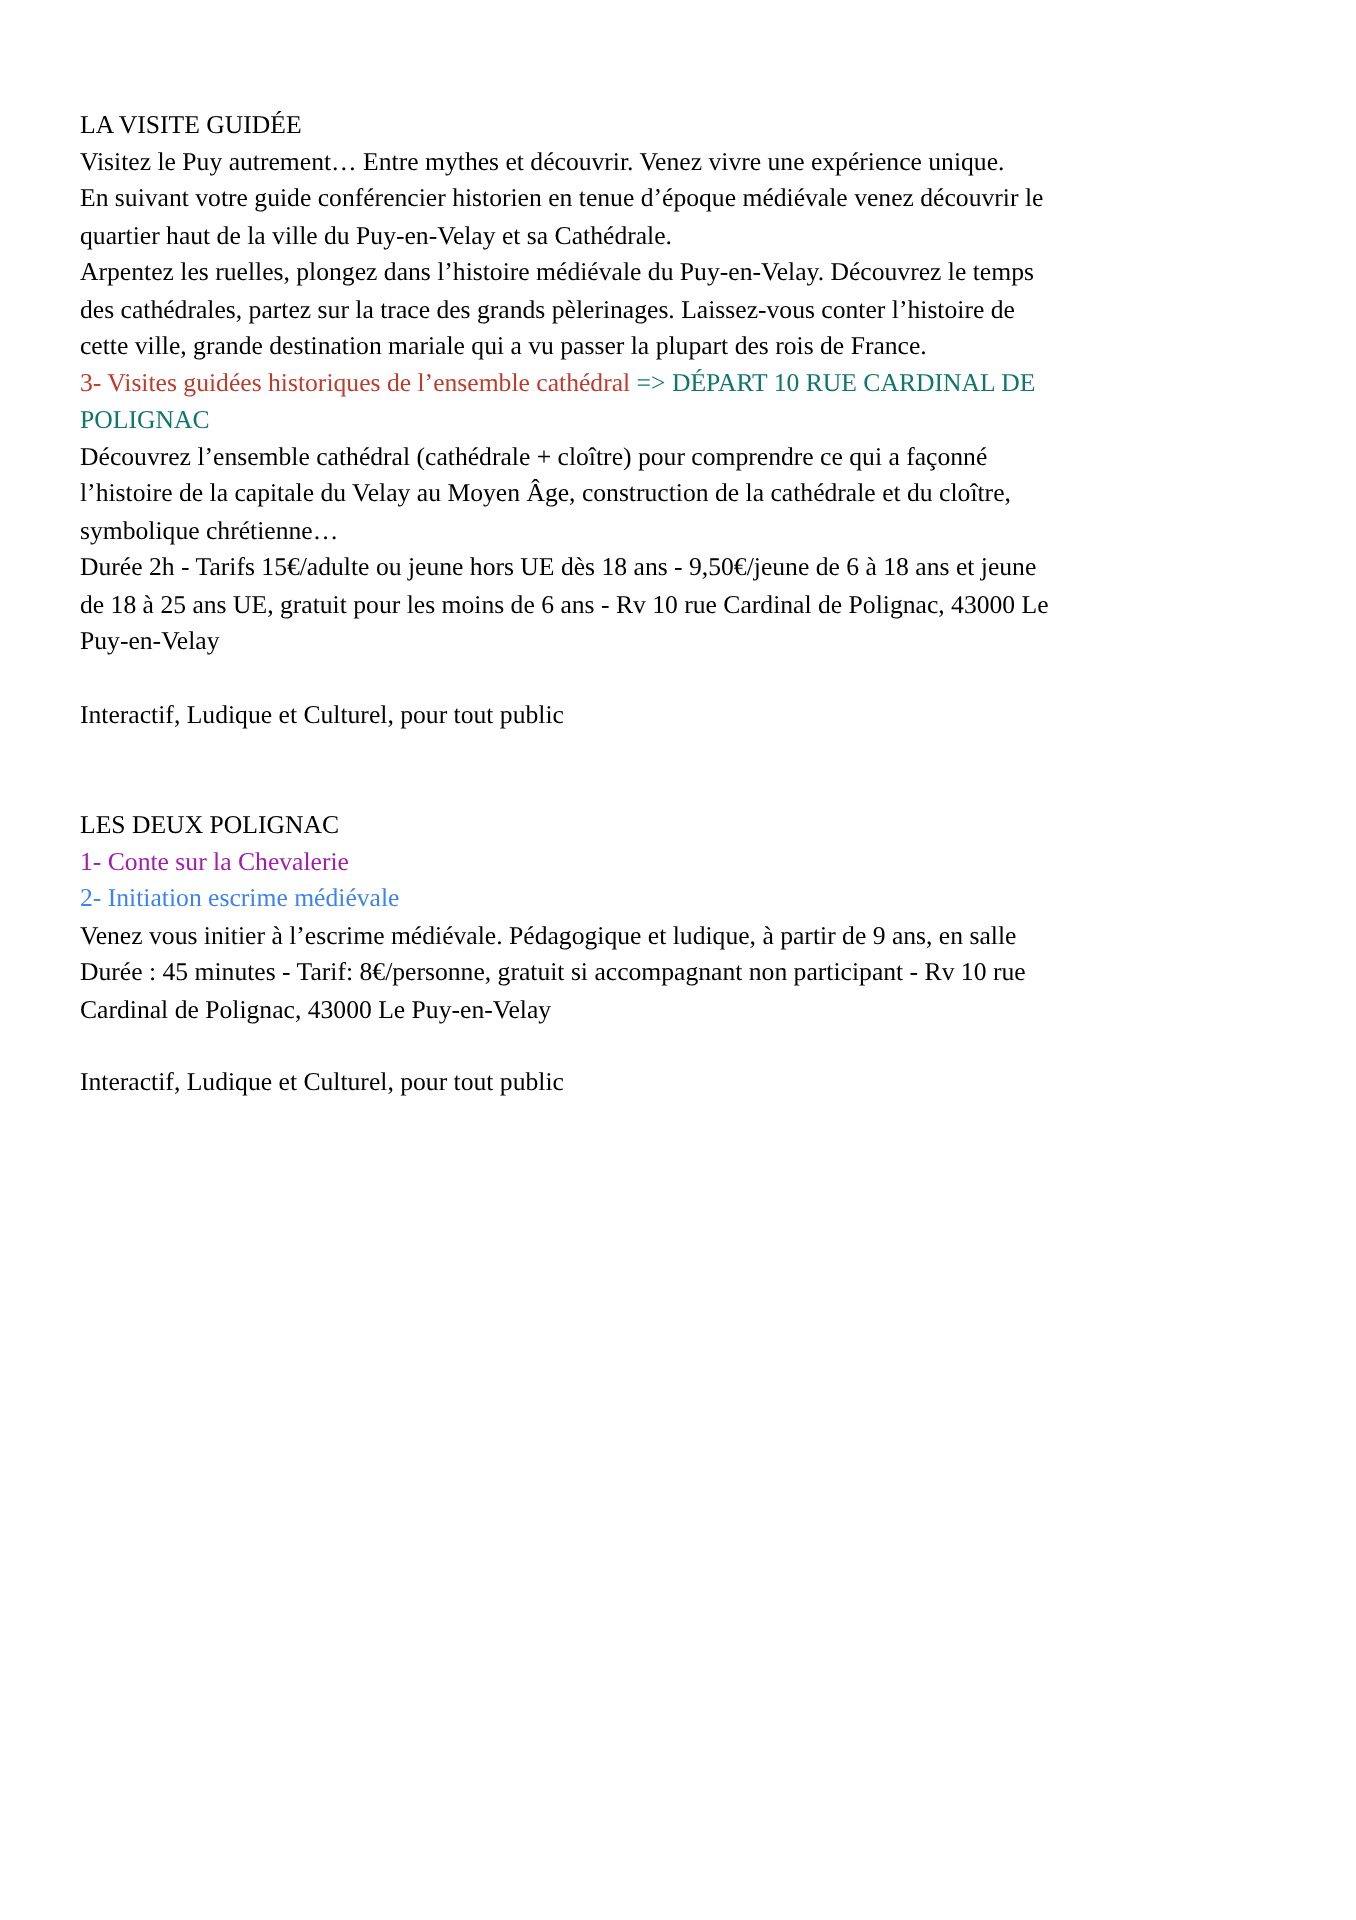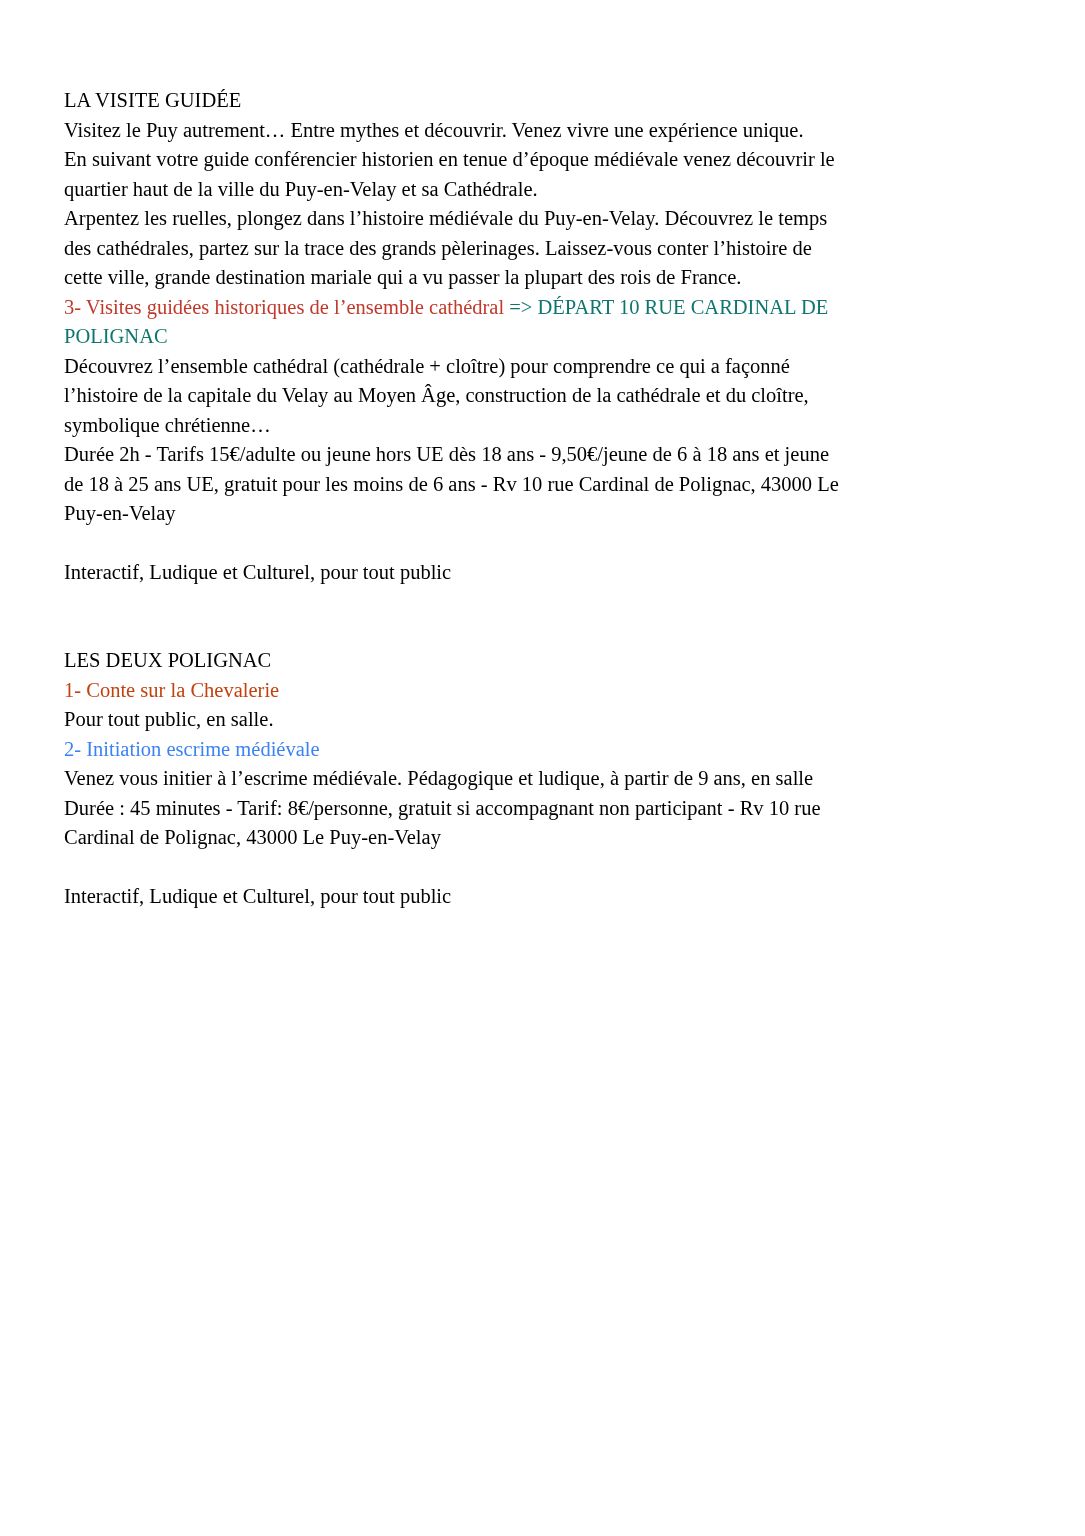--- a/index.html
+++ b/index.html
@@ -32,21 +32,21 @@
   .heading {
     margin: 0;
     font-weight: normal;
     font-size: 20.5px;
     line-height: 29.5px;
   }
   .red {
     color: #c0392b;
   }
   .blue {
-    color: #c2410c;
+    color: #a21caf;
   }
   .green {
     color: #3b82f6;
   }
   .black {
     color: #0f766e;
   }
   .spacer-sm {
     height: 29px;
   }
@@ -81,21 +81,20 @@
 
       <p class="para">Interactif, Ludique et Culturel, pour tout public</p>
     </section>
 
     <div class="spacer-lg"></div>
 
     <section>
       <h1 class="heading">LES DEUX POLIGNAC</h1>
 
       <p class="para blue">1- Conte sur la Chevalerie</p>
-      <p class="para">Pour tout public, en salle.</p>
 
       <p class="para green">2- Initiation escrime médiévale</p>
       <p class="para">Venez vous initier à l’escrime médiévale. Pédagogique et ludique, à partir de 9 ans, en salle</p>
       <p class="para">Durée : 45 minutes - Tarif: 8€/personne, gratuit si accompagnant non participant - Rv 10 rue Cardinal de Polignac, 43000 Le Puy-en-Velay</p>
 
       <div class="spacer-sm"></div>
 
       <p class="para">Interactif, Ludique et Culturel, pour tout public</p>
     </section>
 

